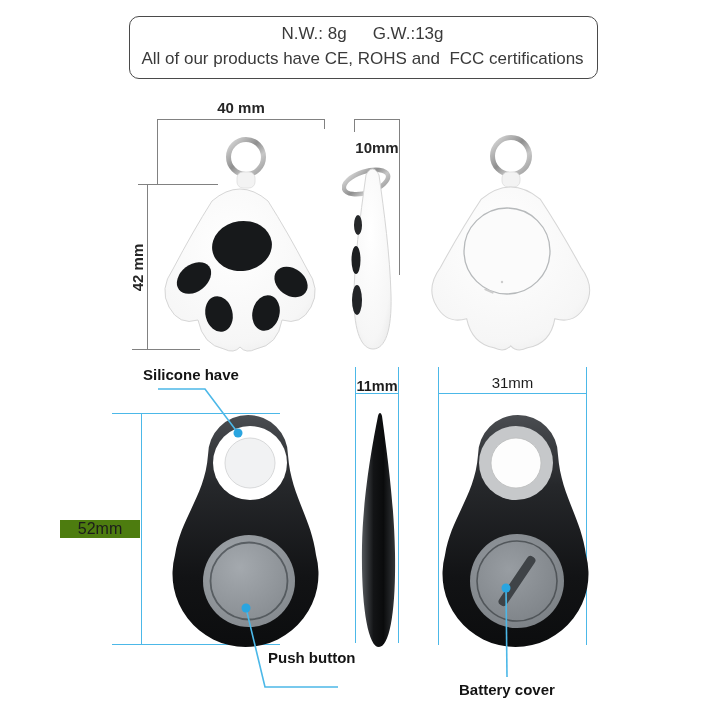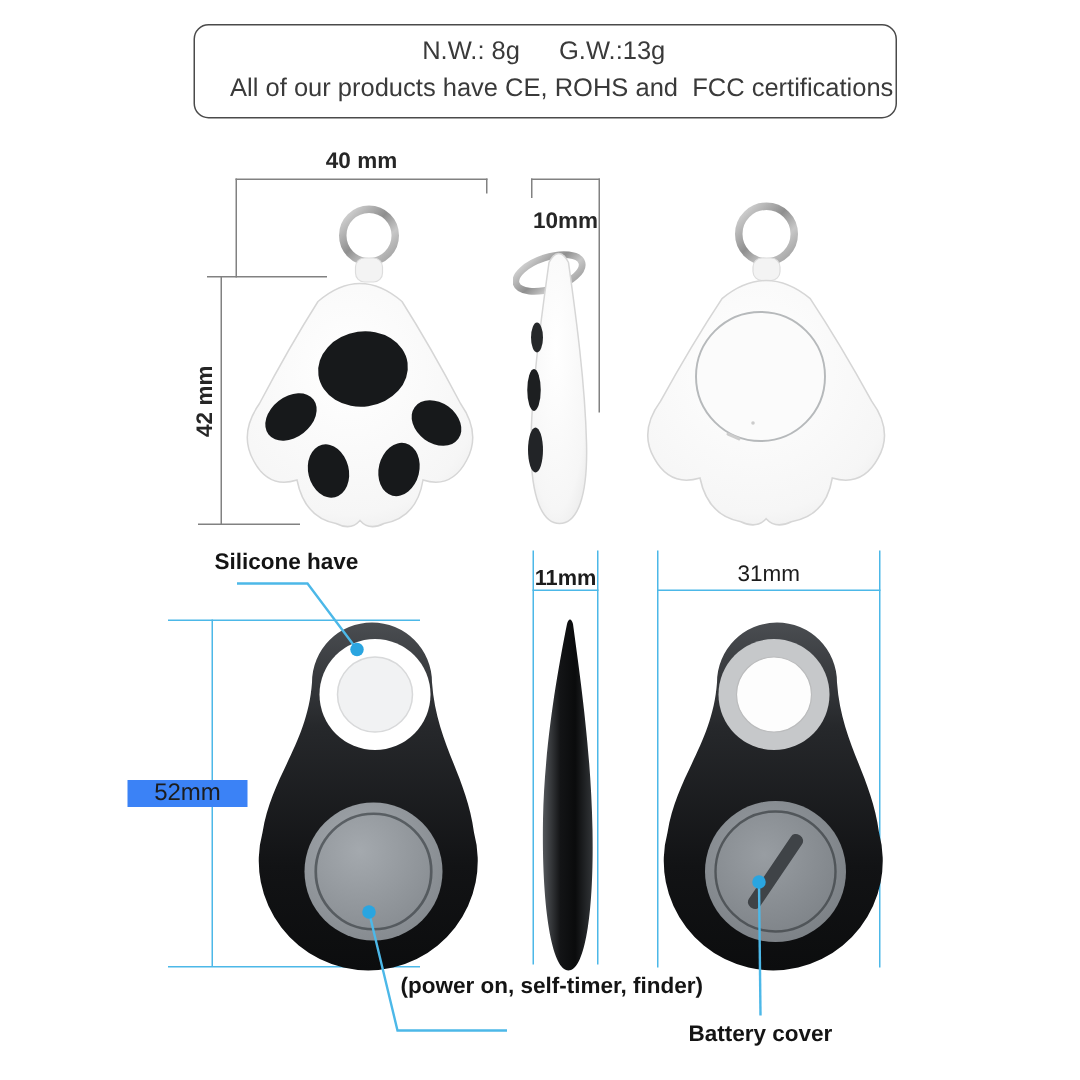--- a/index.html
+++ b/index.html
@@ -1,19 +1,19 @@
 <!DOCTYPE html>
 <html style="--blue: #4cb8e8; --dot: #2aa5e0; --dimgray: #818181;"><head>
 <meta charset="utf-8">
 <style>
   html,body{margin:0;padding:0;background:#fff;}
   .canvas{position:relative;width:621px;height:720px;background:#ffffff;overflow:hidden;
           font-family:"Liberation Sans","DejaVu Sans",sans-serif;color:#222;}
   .abs{position:absolute;}
-  .ws-pre{white-space:pre-wrap;padding-left:12px;}
+  .ws-pre{white-space:pre-wrap;}
 
   
   .spec-box{left:129px;top:16px;width:467px;height:61px;border:1.6px solid #4a4a4a;border-radius:10px;}
   .spec-line1{left:129px;top:24px;width:467px;text-align:center;font-size:17px;color:#3a3a3a;}
   .spec-line1 .gap{display:inline-block;width:26px;}
   .spec-line2{left:129px;top:49px;width:467px;text-align:center;font-size:17px;color:#3a3a3a;}
 
   
   .gline-h{border-top:1.5px solid var(--dimgray);height:0;z-index:1;}
   .gline-v{border-left:1.5px solid var(--dimgray);width:0;z-index:1;}
@@ -125,21 +125,21 @@
            Q 14 141 4 122 Q -6 104 8 84 Q 28 46 47 16 Z" fill="url(#pawBody)" stroke="#d6d6d6" stroke-width="1"></path>
     </g>
     <circle cx="79" cy="119" r="43" fill="#fbfbfb" stroke="#b6b9bb" stroke-width="1.3"></circle>
     <rect x="56" y="158" width="10" height="2" rx="1" transform="rotate(24 61 159)" fill="#cccccc"></rect>
     <circle cx="74" cy="150" r="1.2" fill="#cccccc"></circle>
   </svg>
 
   <div class="abs bline-h" style="left:112px;top:413px;width:168px;"></div>
   <div class="abs bline-h" style="left:112px;top:644px;width:168px;"></div>
   <div class="abs bline-v" style="left:141px;top:413px;height:231px;"></div>
-  <div class="abs bdim" style="left:85px;top:520px;width:80px;height:18px;background:#3b82f6;font-size:16px;">52mm</div>
+  <div class="abs bdim" style="left:60px;top:520px;width:80px;height:18px;background:#4d7c0f;font-size:16px;">52mm</div>
 
   <div class="abs bline-v" style="left:355px;top:367px;height:276px;"></div>
   <div class="abs bline-v" style="left:398px;top:367px;height:276px;"></div>
   <div class="abs bline-h" style="left:355px;top:393px;width:44px;"></div>
   <div class="abs bdim" style="left:354px;top:378px;width:46px;font-size:14.5px;font-weight:bold;">11mm</div>
 
   <div class="abs bline-v" style="left:438px;top:367px;height:278px;"></div>
   <div class="abs bline-v" style="left:586px;top:367px;height:278px;"></div>
   <div class="abs bline-h" style="left:438px;top:393px;width:149px;"></div>
   <div class="abs bdim" style="left:438px;top:374px;width:149px;">31mm</div>
@@ -170,17 +170,17 @@
     <polyline class="blue-stroke" points="158,389 205,389 238,433"></polyline>
     <circle class="blue-dot" cx="238" cy="433" r="4.5"></circle>
     <polyline class="blue-stroke" points="246,608 265,687 338,687"></polyline>
     <circle class="blue-dot" cx="246" cy="608" r="4.5"></circle>
     <polyline class="blue-stroke" points="506,588 507,677"></polyline>
     <circle class="blue-dot" cx="506" cy="588" r="4.5"></circle>
   </svg>
 
   <div class="abs callout-label" style="left:143px;top:366px;">Silicone have</div>
   <div class="abs callout-label" style="left:268px;top:649px;">
-    <div style="margin-left:-1px;">(power on, self-timer, finder)</div>
+    <div>Push button</div>
   </div>
   <div class="abs callout-label" style="left:459px;top:681px;">Battery cover</div>
 
 </div>
 
 </body></html>

